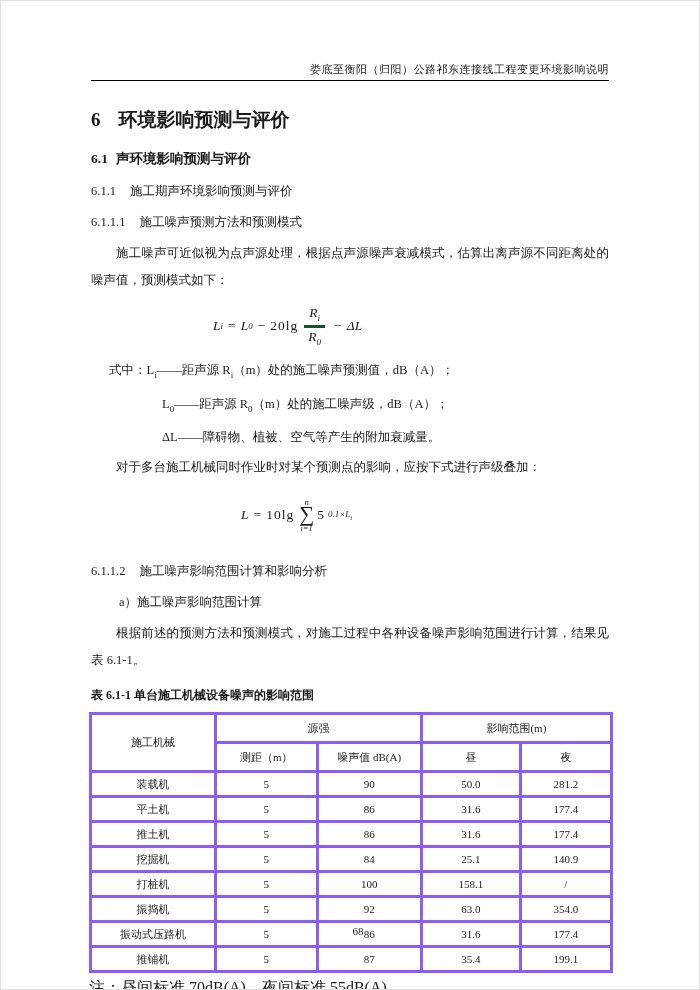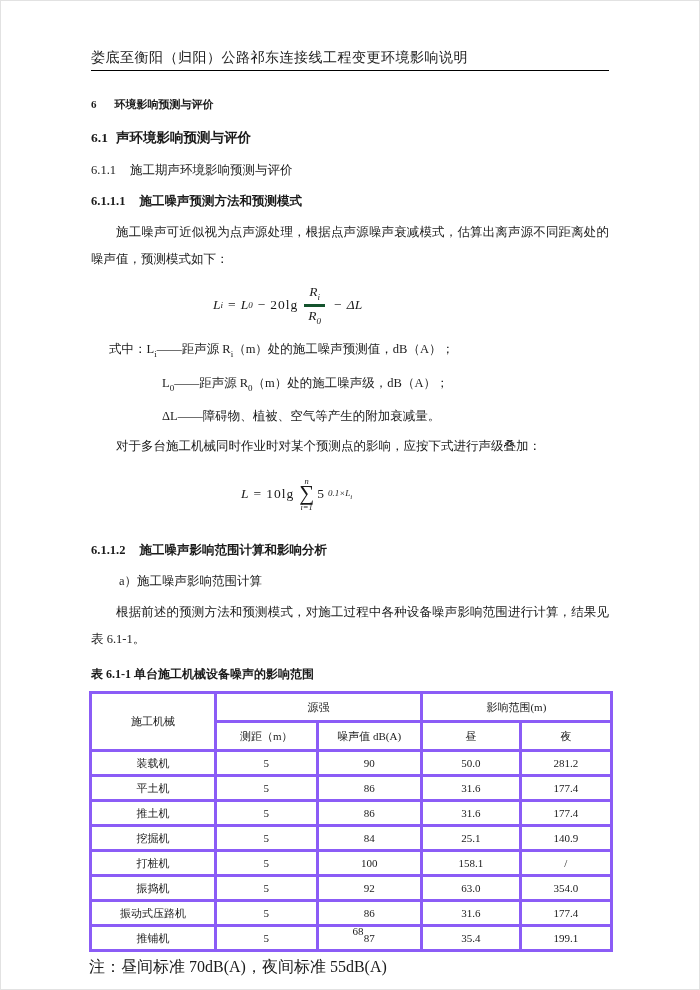--- a/index.html
+++ b/index.html
@@ -11,35 +11,36 @@
     border:1px solid #e2e2e2;
     box-sizing:border-box;
     font-family:"Liberation Serif","DejaVu Serif",serif;
     color:#1a1a1a;
     overflow:hidden;
   }
   .content { padding:0 90px; }
 
   
   .doc-header {
-    padding-top:48px;
-    font-size:14px;
+    padding-top:61px;
+    text-align:right;
+    font-size:11px;
     letter-spacing:0.5px;
   }
   .header-rule {
     margin-top:3px;
     border:none;
     border-top:1.2px solid #000;
   }
 
   
-  .h1 { margin-top:26px; font-size:11px; font-weight:bold; }
+  .h1 { margin-top:26px; font-size:19px; font-weight:bold; }
   .h2 { margin-top:17px; font-size:13.5px; font-weight:bold; }
   .h3 { margin-top:15px; font-size:12.5px; font-weight:normal; }
-  .h4 { margin-top:14px; font-size:12.5px; font-weight:bold; }
+  .h4 { margin-top:14px; font-size:12.5px; font-weight:normal; }
   .h-num { margin-right:14px; }
   .h1 .h-num { margin-right:18px; }
   .h2 .h-num { margin-right:8px; }
 
   
   .para {
     margin-top:9px;
     font-size:12.5px;
     line-height:27px;
     text-align:justify;

